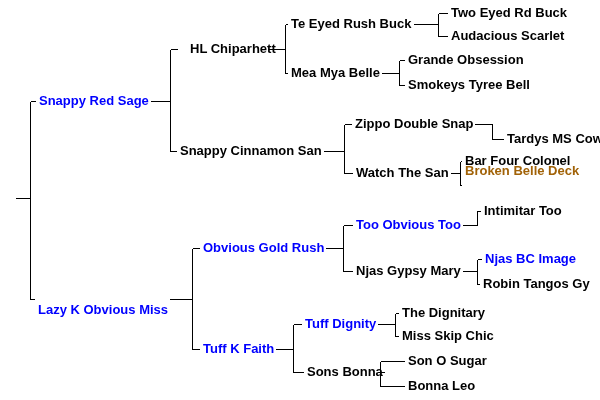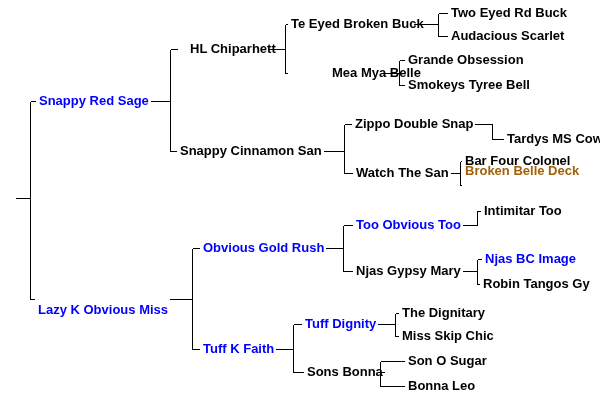--- a/index.html
+++ b/index.html
@@ -47,24 +47,24 @@
       <path d="M326 248.5H343.5M343.5 225.5V271.5M343.5 225.5H353M343.5 271.5H353" stroke="#000000"></path>
       <path d="M378 324.5H395.5M395.5 313.5V336.5M395.5 313.5H399M395.5 336.5H399" stroke="#000000"></path>
       <path d="M385 372.5H380.5M380.5 361.5V386.5M380.5 361.5H405M380.5 386.5H405" stroke="#000000"></path>
       <path d="M276 349.5H293.5M293.5 324.5V372.5M293.5 324.5H302M293.5 372.5H304" stroke="#000000"></path>
       <path d="M170 299.5H192.5M192.5 248.5V349.5M192.5 248.5H200M192.5 349.5H200" stroke="#000000"></path>
       <path d="M16 198.5H30.5M30.5 101.5V299.5M30.5 101.5H36M30.5 299.5H35" stroke="#000000"></path>
     </svg>
   <div id="nodes">
       <div class="node hl" style="left: 39px; top: 93px; color: rgb(0, 0, 255);">Snappy Red Sage</div>
       <div class="node" style="left: 190px; top: 41px; color: rgb(0, 0, 0);">HL Chiparhett</div>
-      <div class="node" style="left: 291px; top: 16px; color: rgb(0, 0, 0);">Te Eyed Broken Buck</div>
+      <div class="node" style="left: 291px; top: 16px; color: rgb(0, 0, 0);">Te Eyed Rush Buck</div>
       <div class="node" style="left: 451px; top: 5px; color: rgb(0, 0, 0);">Two Eyed Rd Buck</div>
       <div class="node" style="left: 451px; top: 28px; color: rgb(0, 0, 0);">Audacious Scarlet</div>
-      <div class="node" style="left: 291px; top: 65px; color: rgb(0, 0, 0); margin-left: 41px;">Mea Mya Belle</div>
+      <div class="node" style="left: 291px; top: 65px; color: rgb(0, 0, 0);">Mea Mya Belle</div>
       <div class="node" style="left: 408px; top: 52px; color: rgb(0, 0, 0);">Grande Obsession</div>
       <div class="node" style="left: 408px; top: 77px; color: rgb(0, 0, 0);">Smokeys Tyree Bell</div>
       <div class="node" style="left: 180px; top: 143px; color: rgb(0, 0, 0);">Snappy Cinnamon San</div>
       <div class="node" style="left: 355px; top: 116px; color: rgb(0, 0, 0);">Zippo Double Snap</div>
       <div class="node" style="left: 507px; top: 131px; color: rgb(0, 0, 0);">Tardys MS Cow</div>
       <div class="node" style="left: 356px; top: 165px; color: rgb(0, 0, 0);">Watch The San</div>
       <div class="node" style="left: 465px; top: 153px; color: rgb(0, 0, 0);">Bar Four Colonel</div>
       <div class="node" style="left: 465px; top: 163px; color: #a16207;">Broken Belle Deck</div>
       <div class="node hl" style="left: 38px; top: 302px; color: rgb(0, 0, 255);">Lazy K Obvious Miss</div>
       <div class="node hl" style="left: 203px; top: 240px; color: rgb(0, 0, 255);">Obvious Gold Rush</div>

